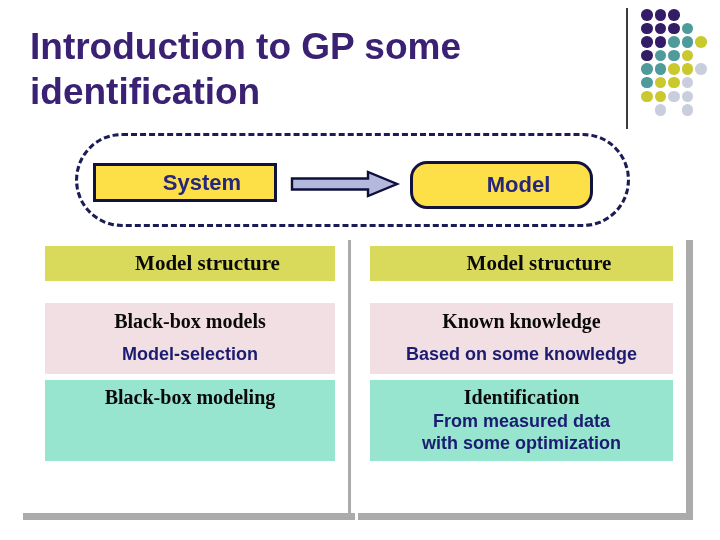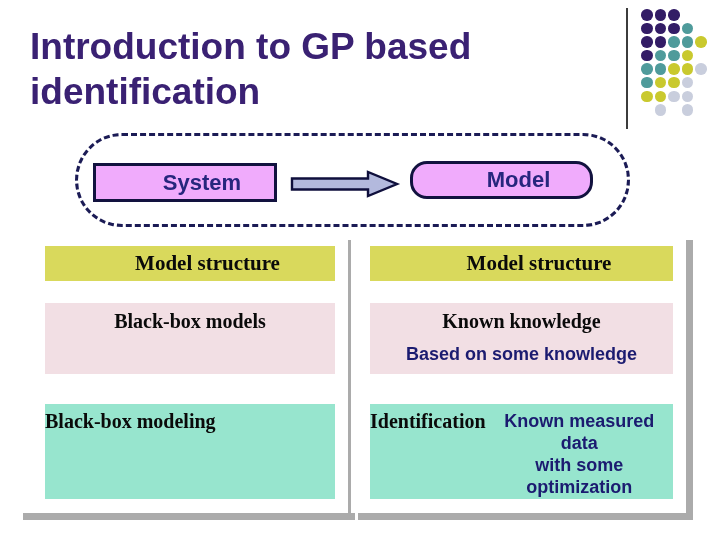--- a/index.html
+++ b/index.html
@@ -19,63 +19,63 @@
     position:absolute; left:641px; top:9px;
     display:grid; grid-template-columns:repeat(5,13.5px); grid-auto-rows:13.6px;
   }
   .dot{ width:11.5px; height:11.5px; border-radius:50%; }
   
   .stadium{
     position:absolute; left:75px; top:133px; width:555px; height:94px;
     box-sizing:border-box; border:3px dashed #1b1b55; border-radius:48px;
   }
   .diagbox{
-    position:absolute; box-sizing:border-box; background:#f0abfc;
+    position:absolute; box-sizing:border-box; background:#fde047;
     border:3px solid #12123f; display:flex; align-items:center; justify-content:center;
     font-weight:bold; font-size:22px; color:#26267d;padding-left:34px;
   }
   #system-box{ left:93px;  top:163px; width:184px; height:39px; }
-  #model-box { left:410px; top:161px; width:183px; height:38px;border-radius:17px; }
+  #model-box { left:410px; top:161px; width:183px; height:48px;border-radius:17px; }
   .arrow{ position:absolute; left:289px; top:168px; }
   
   .panel{
     position:absolute; top:233px; height:280px; background:#ffffff;
     box-shadow:7px 7px 0 #ababab;
   }
   #panel-left { left:16px;  width:332px; }
   #panel-right{ left:351px; width:335px; }
   
   .rowbox{ position:absolute; box-sizing:border-box; text-align:center; }
   .col-l{ left:45px;  width:290px; }
   .col-r{ left:370px; width:303px; }
   .hdr{ top:246px; height:35px; background:#d9d95c;
         display:flex; align-items:center; justify-content:center;padding-left:35px; }
   .mid{ top:303px; height:71px; background:#f2dfe4;
         display:flex; flex-direction:column; justify-content:space-between;
         padding:7px 0 9px 0; }
-  .bot{ top:404px; height:95px; background:#97e5ce;
-        display:flex; flex-direction:row; justify-content:space-between;
+  .bot{ top:380px; height:81px; background:#97e5ce;
+        display:flex; flex-direction:column; justify-content:space-between;
         padding:6px 0 7px 0; }
   .serif-t{
     font-family:"Liberation Serif", serif; font-weight:bold;
     font-size:21px; color:#0a0a0a; line-height:1.1;
   }
   .mid .serif-t, .bot .serif-t{ font-size:20px; }
   .sans-s{
     font-weight:bold; font-size:18px; color:#1b1b70; line-height:22px;
     white-space:pre-line;
   }
 </style>
 </head>
 <body>
 
 <div id="slide">
 
   <div class="title">
-    <div>Introduction to GP based</div>
+    <div>Introduction to GP some</div>
     <div>identification</div>
   </div>
 
   <div class="vrule"></div>
   <div class="dots">
       <div class="dot" style="background: rgb(51, 29, 102);"></div>
       <div class="dot" style="background: rgb(51, 29, 102);"></div>
       <div class="dot" style="background: rgb(51, 29, 102);"></div>
       <div class="dot" style="visibility: hidden;"></div>
       <div class="dot" style="visibility: hidden;"></div>
@@ -131,31 +131,32 @@
   </div>
 
   <div class="panel" id="panel-left"></div>
   <div class="panel" id="panel-right"></div>
 
   <div class="rowbox hdr col-l">
     <span class="serif-t">Model structure</span>
   </div>
   <div class="rowbox mid col-l">
     <div class="serif-t">Black-box models</div>
+    <div class="sans-s">Model-selection</div>
   </div>
   <div class="rowbox bot col-l">
     <div class="serif-t">Black-box modeling</div>
   </div>
 
   <div class="rowbox hdr col-r">
     <span class="serif-t">Model structure</span>
   </div>
   <div class="rowbox mid col-r">
     <div class="serif-t">Known knowledge</div>
     <div class="sans-s">Based on some knowledge</div>
   </div>
   <div class="rowbox bot col-r">
     <div class="serif-t">Identification</div>
-    <div class="sans-s">Known measured data
+    <div class="sans-s">From measured data
 with some optimization</div>
   </div>
 
 </div>
 
 </body></html>

